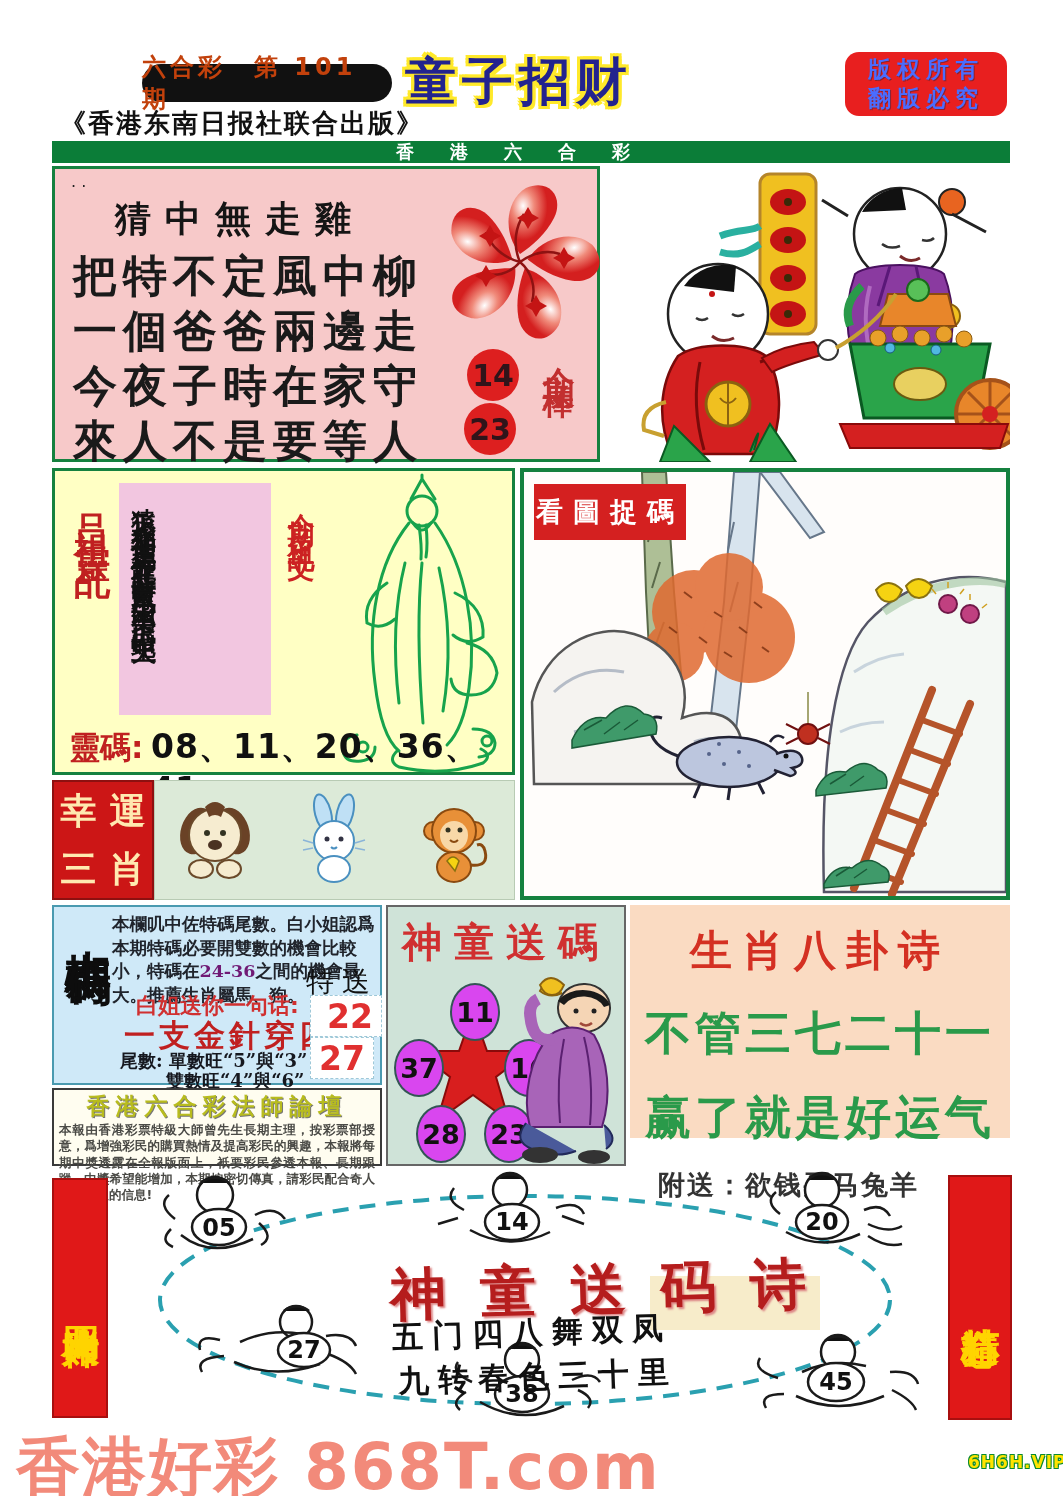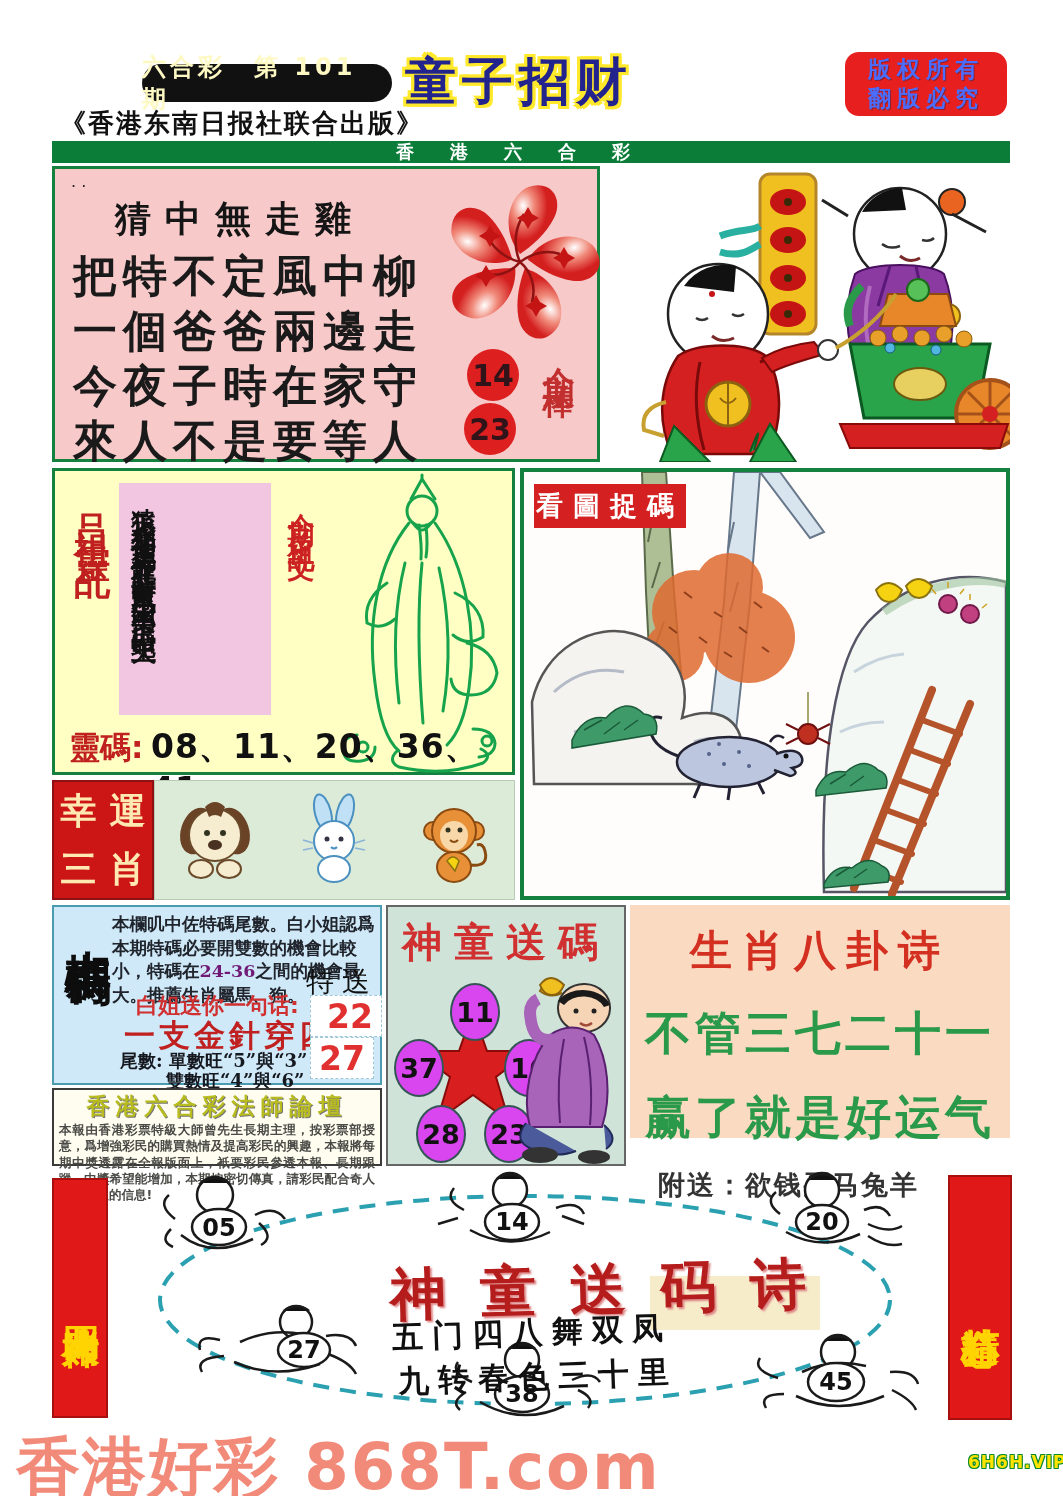--- a/index.html
+++ b/index.html
@@ -3,21 +3,21 @@
 <meta charset="utf-8">
 <style>
   html,body{margin:0;padding:0;}
   body{width:1063px;height:1496px;position:relative;overflow:hidden;background:#ffffff;
        font-family:"DejaVu Sans",sans-serif;}
   .abs{position:absolute;}
   .gbox{border:3px solid #15813f;box-sizing:border-box;}
   .vtext{writing-mode:vertical-rl;text-orientation:upright;}
   .center{text-align:center;}
   
-  .issue-pill{background:#111;color:#fef9c3;border-radius:19px;font-size:24px;font-weight:bold;
+  .issue-pill{background:#111;color:#c2410c;border-radius:19px;font-size:24px;font-weight:bold;
               display:flex;align-items:center;justify-content:center;letter-spacing:4px;}
   .publisher{font-size:26px;font-weight:bold;color:#111;letter-spacing:2px;}
   .main-title{font-size:51px;font-weight:900;color:#23238e;letter-spacing:6px;
       text-shadow:-3px -3px 0 #ffe92a,3px -3px 0 #ffe92a,-3px 3px 0 #ffe92a,3px 3px 0 #ffe92a,
                   0 -3px 0 #ffe92a,0 3px 0 #ffe92a,-3px 0 0 #ffe92a,3px 0 0 #ffe92a;}
   .copy-box{background:#e81f1f;border-radius:14px;color:#4a6cff;font-weight:900;font-size:23px;
             display:flex;flex-direction:column;align-items:center;justify-content:center;
             letter-spacing:6px;line-height:1.25;text-shadow:1px 1px 0 #90202a;}
   .green-bar{background:#0b7d38;color:#fff;font-weight:bold;font-size:18px;letter-spacing:36px;
              display:flex;align-items:center;justify-content:center;}
@@ -331,21 +331,21 @@
 
     <g fill="#3f9a6a" stroke="#1a5a38" stroke-width="1.5">
       <path d="M48,268 q12,-26 34,-22 q20,-22 38,-4 q16,2 12,20 l-84,14 Z"></path>
       <path d="M292,318 q10,-22 30,-18 q18,-16 32,-2 q12,4 8,18 l-70,8 Z"></path>
       <path d="M300,412 q10,-20 28,-16 q16,-14 30,-2 q10,4 6,16 l-64,6 Z"></path>
     </g>
     <g stroke="#1a5a38" stroke-width="1.5">
       <path d="M60,258 l18,-10 M80,262 l16,-12 M100,258 l14,-10 M306,312 l16,-10 M326,314 l14,-10 M312,404 l14,-9 M330,406 l13,-9"></path>
     </g>
   </svg>
-  <div class="abs pic-label" style="left:10px;top:12px;width:152px;height:44px;">看圖捉碼</div>
+  <div class="abs pic-label" style="left:10px;top:12px;width:152px;height:56px;">看圖捉碼</div>
 </div>
 
 <div class="abs lucky-label" style="left:52px;top:780px;width:102px;height:120px;">
   <span>幸</span>
   <span>運</span>
   <span>三</span>
   <span>肖</span>
 </div>
 <div class="abs lucky-strip" style="left:154px;top:780px;width:361px;height:120px;">
   <svg width="95" height="95" viewBox="0 0 95 95">

